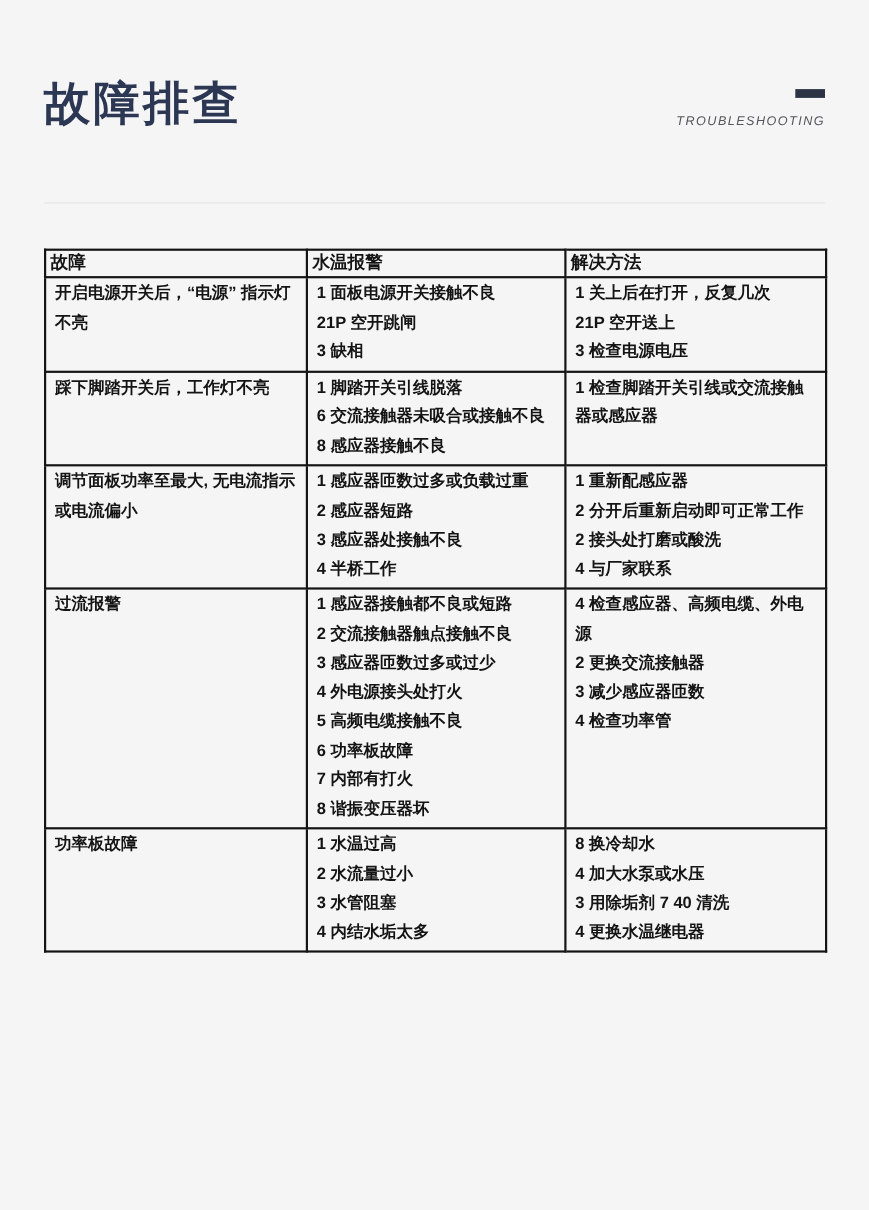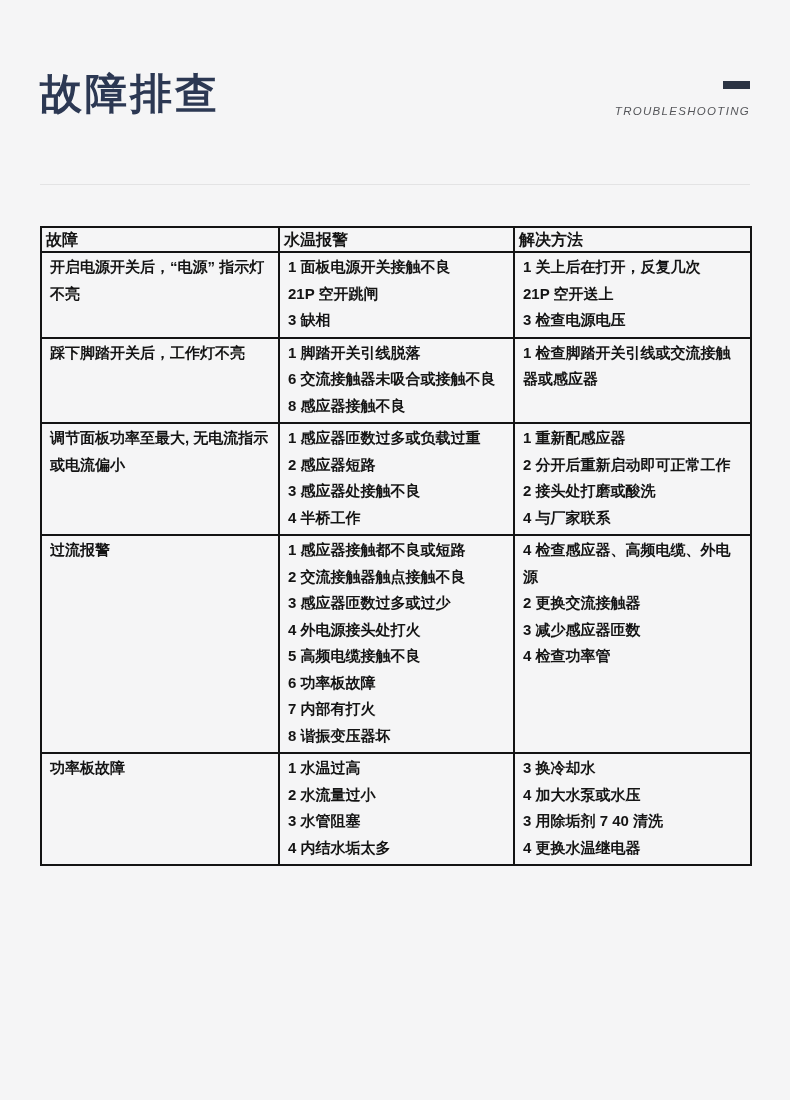--- a/index.html
+++ b/index.html
@@ -187,21 +187,21 @@
 
   <tr>
     <td>功率板故障</td>
     <td>
             <div class="cell-line">1 水温过高</div>
             <div class="cell-line">2 水流量过小</div>
             <div class="cell-line">3 水管阻塞</div>
             <div class="cell-line">4 内结水垢太多</div>
           </td>
     <td>
-            <div class="cell-line">3 换冷却水</div>
+            <div class="cell-line">8 换冷却水</div>
             <div class="cell-line">4 加大水泵或水压</div>
             <div class="cell-line">3 用除垢剂 7 40 清洗</div>
             <div class="cell-line">4 更换水温继电器</div>
           </td>
   </tr>
 </tbody>
   </table>
 
 </div>
 

